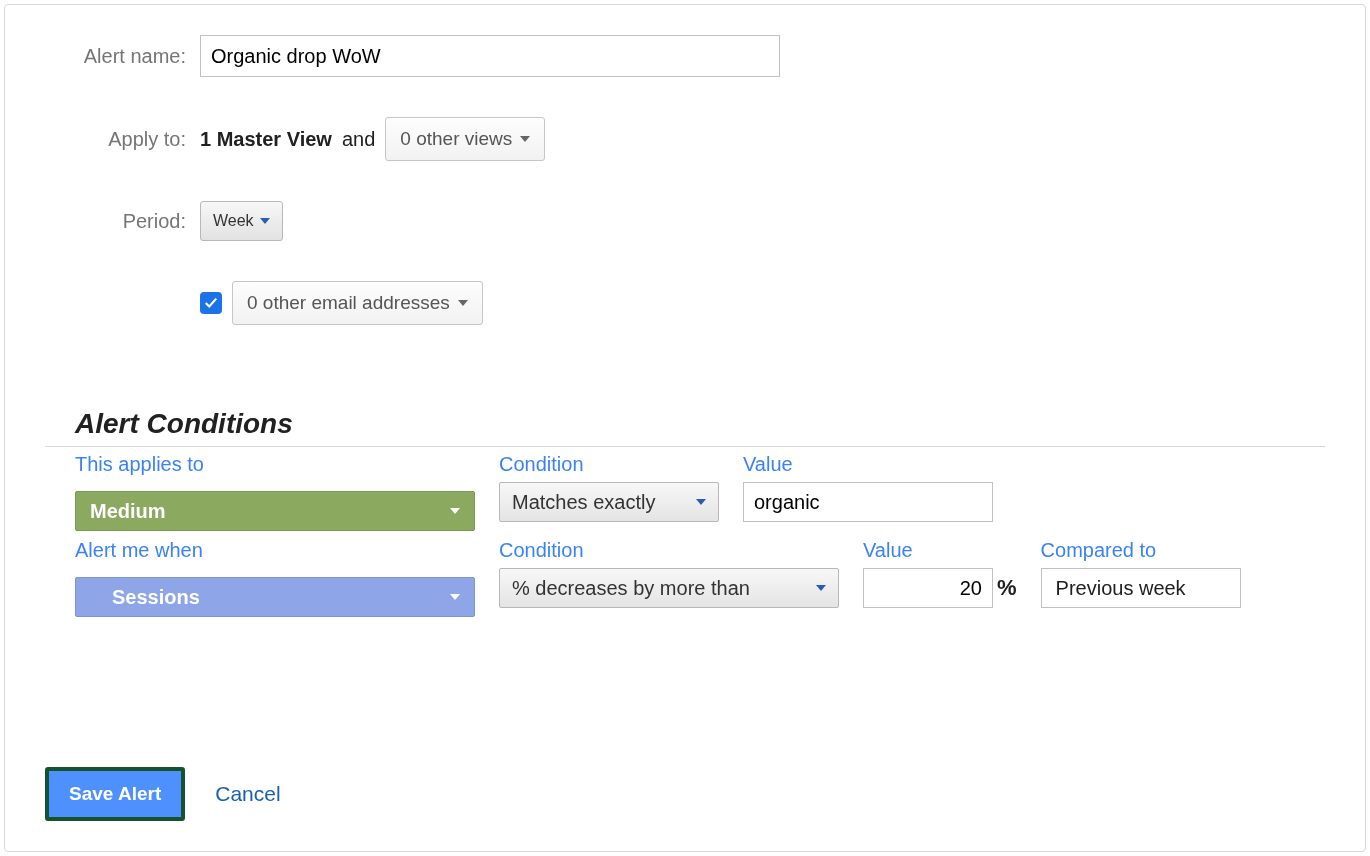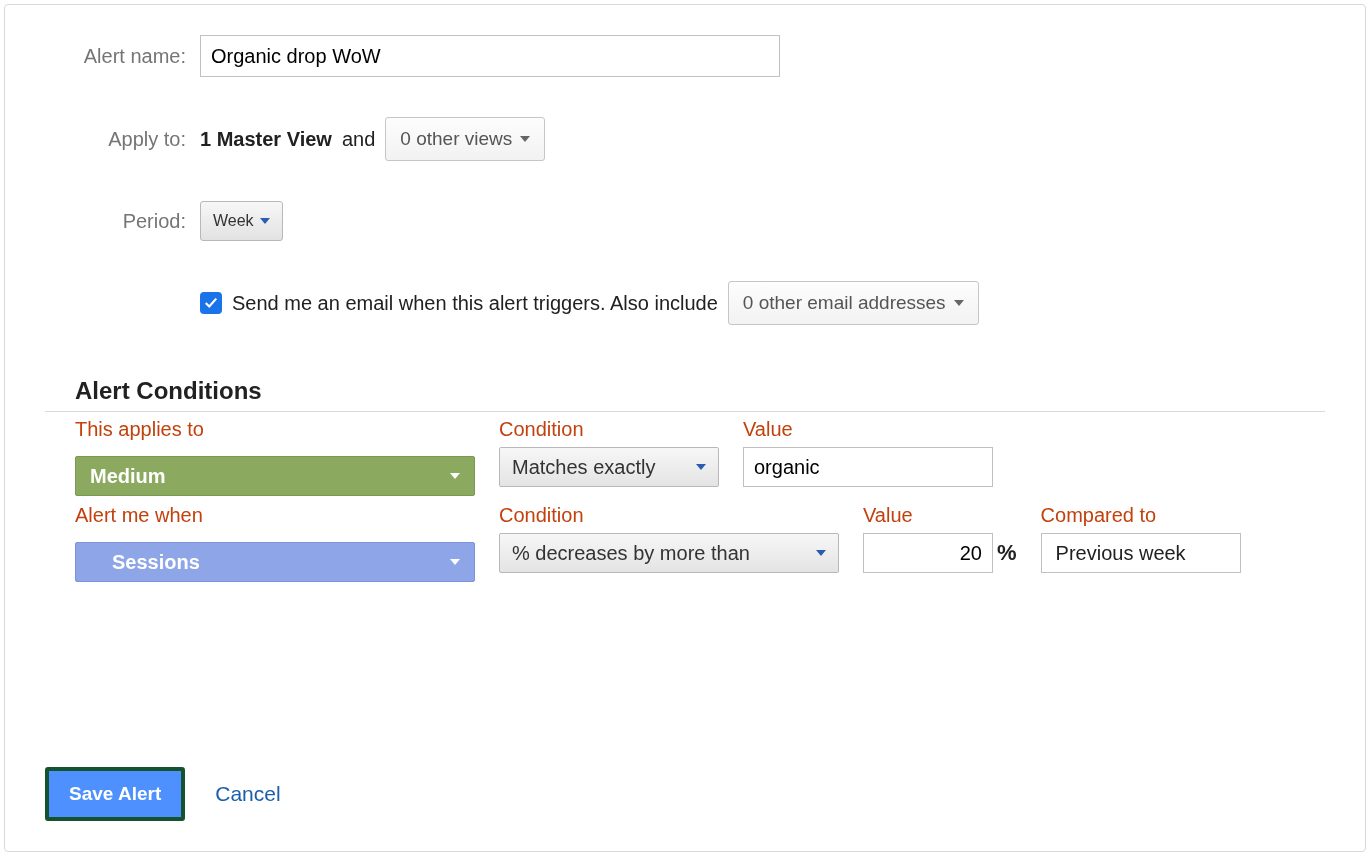--- a/index.html
+++ b/index.html
@@ -93,38 +93,39 @@
     display: inline-flex;
     align-items: center;
     justify-content: center;
     cursor: pointer;
     flex-shrink: 0;
   }
   .checkbox svg { width: 14px; height: 14px; }
   .bold { font-weight: 700; color: #212121; }
 
   .section-title {
-    font-size: 24px;
+    font-size: 28px;
     font-weight: 700;
-    margin-top: 52px;
+    margin-top: 83px;
     margin-bottom: 6px;
     padding-left: 30px;
+    font-style: italic;
   }
   .cond-table {
     border-top: 1px solid #d8d8d8;
     padding: 6px 0 0 30px;
   }
   .cond-row {
     display: flex;
     gap: 24px;
     align-items: flex-start;
     margin-bottom: 6px;
   }
   .cond-cell { display:flex; flex-direction:column; gap:4px; }
-  .cond-label { font-size: 20px; color: #c2410c; margin-bottom:2px; }
+  .cond-label { font-size: 20px; color: #3b82f6; margin-bottom:2px; }
   .pill {
     display:inline-flex;
     align-items:center;
     justify-content:space-between;
     color:#fff;
     font-weight:700;
     font-size:20px;
     padding: 8px 14px;
     border-radius:2px;
     cursor:pointer;
@@ -225,21 +226,20 @@
   </div>
 
   <div class="form-row" style="margin-top:40px;">
     <div class="label-col"></div>
     <div class="field-col">
       <span class="checkbox">
         <svg viewBox="0 0 16 16">
             <path d="M2 8 L6 12 L14 3" stroke="#fff" stroke-width="2.5" fill="none"></path>
           </svg>
       </span>
-      <span>Send me an email when this alert triggers. Also include</span>
       <div class="btn-dropdown">
         <span>0 other email addresses</span>
         <span class="caret"></span>
       </div>
     </div>
   </div>
 
   <div class="section-title">Alert Conditions</div>
   <div class="cond-table">
 

